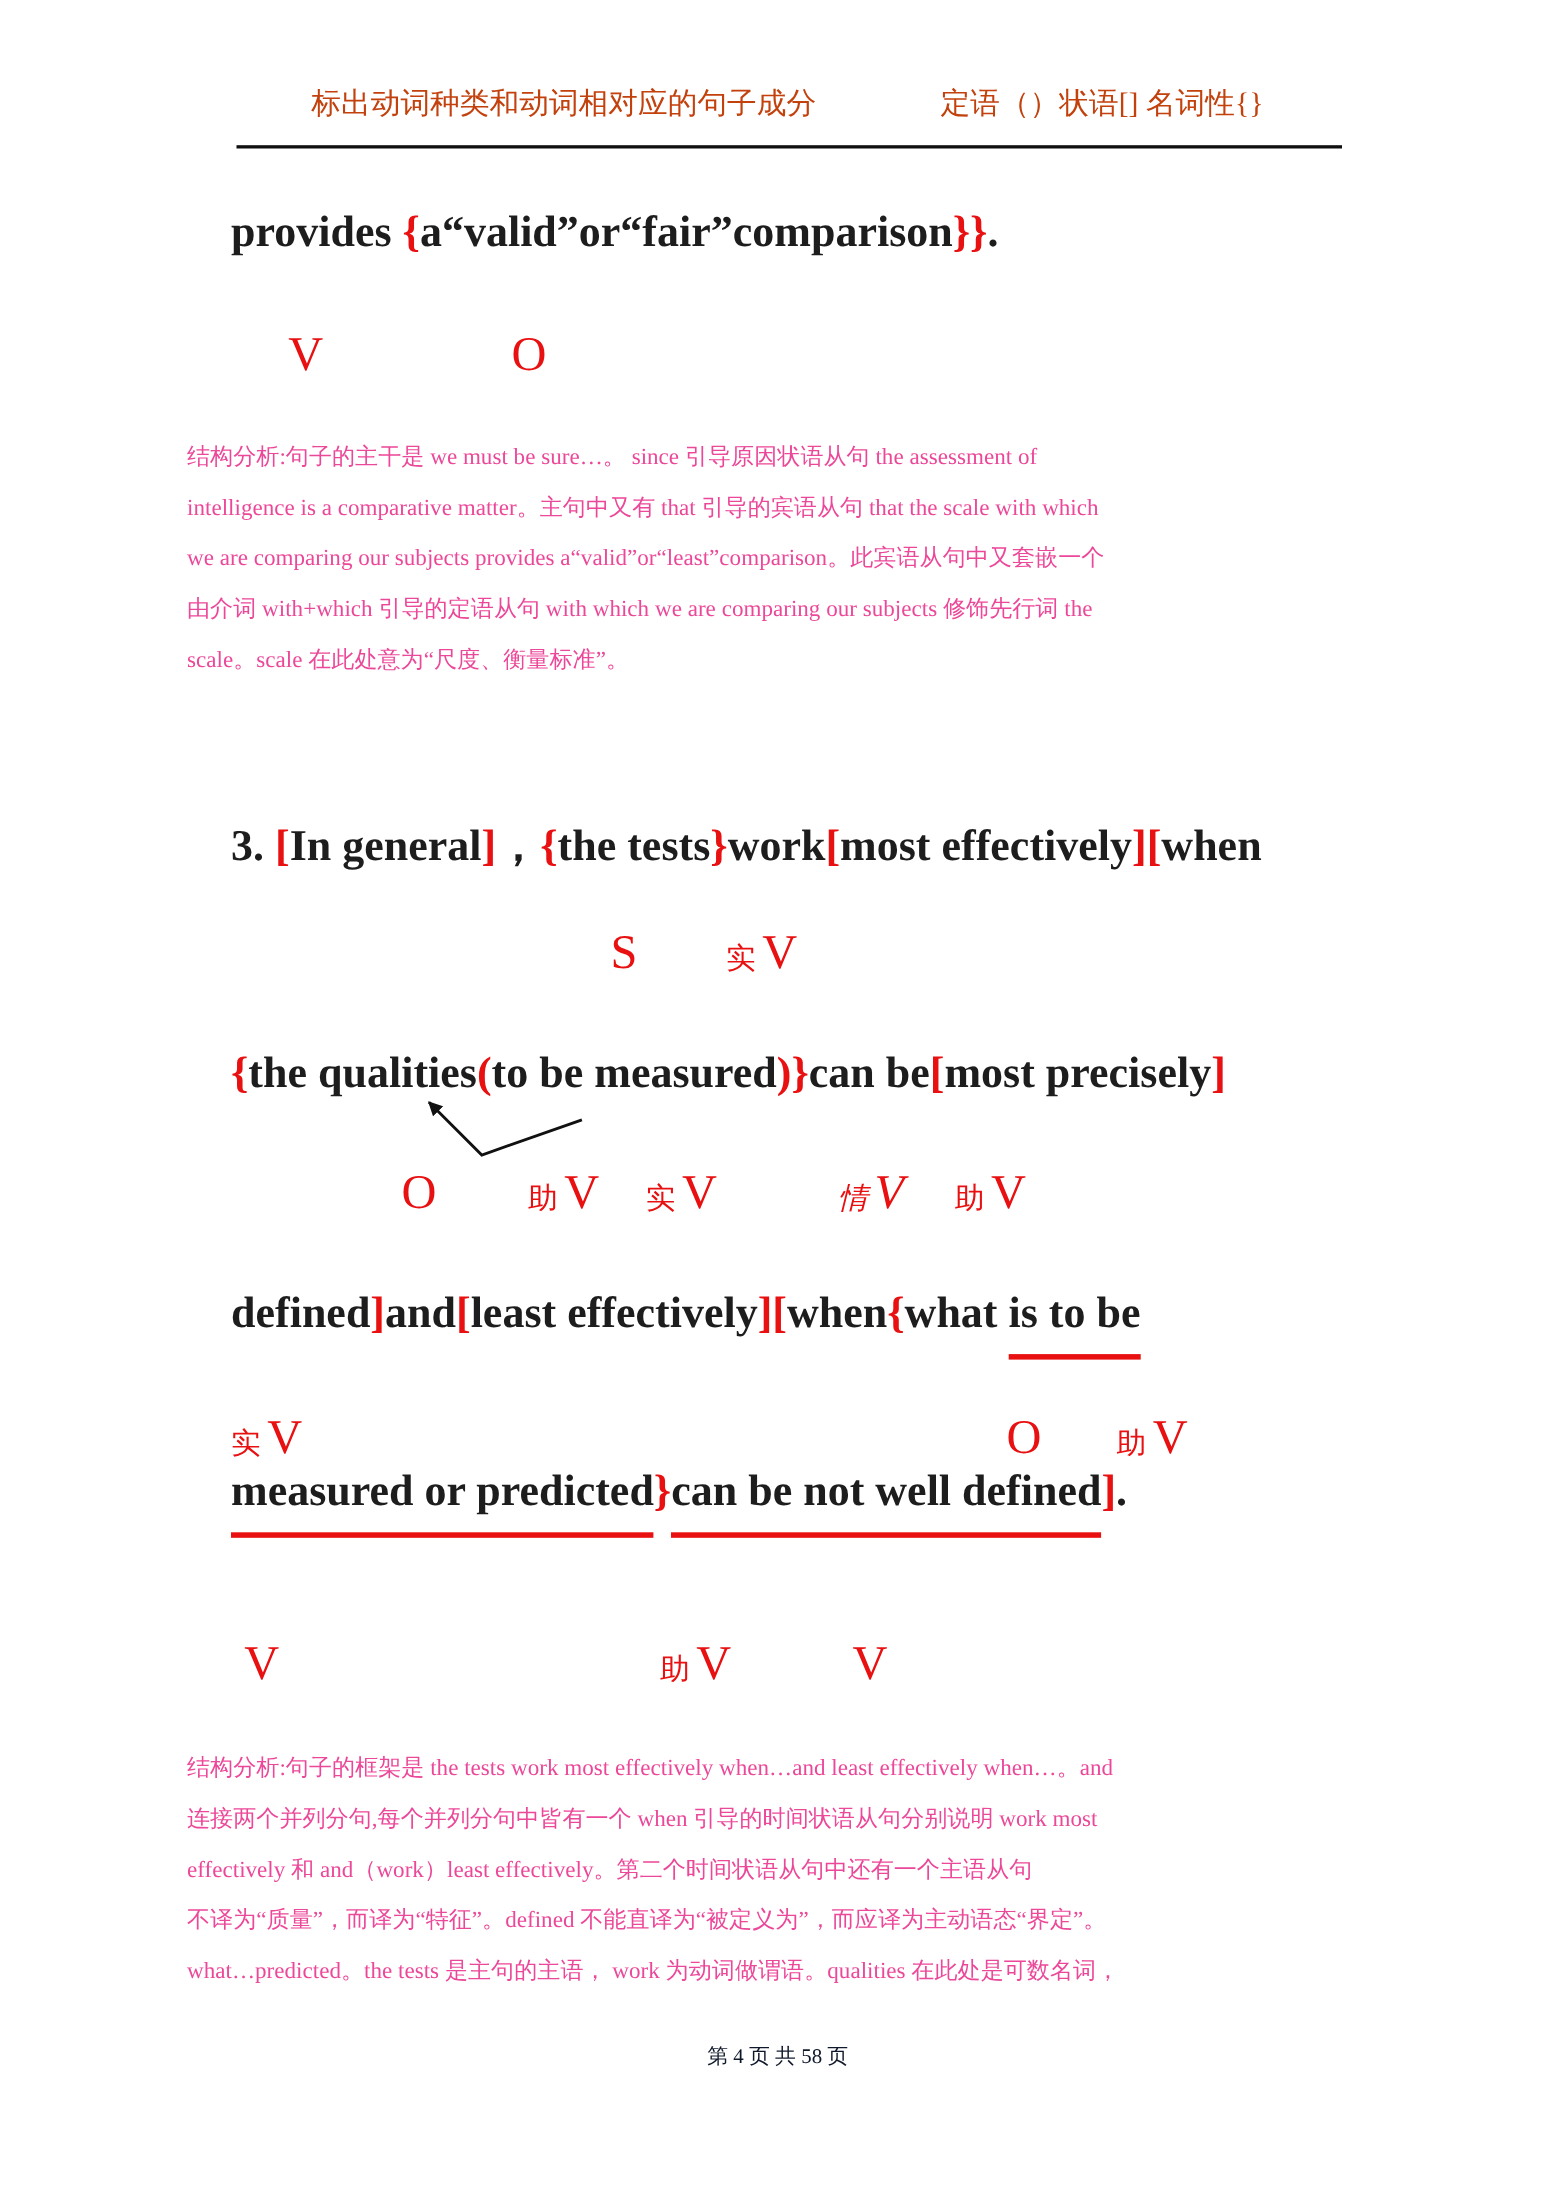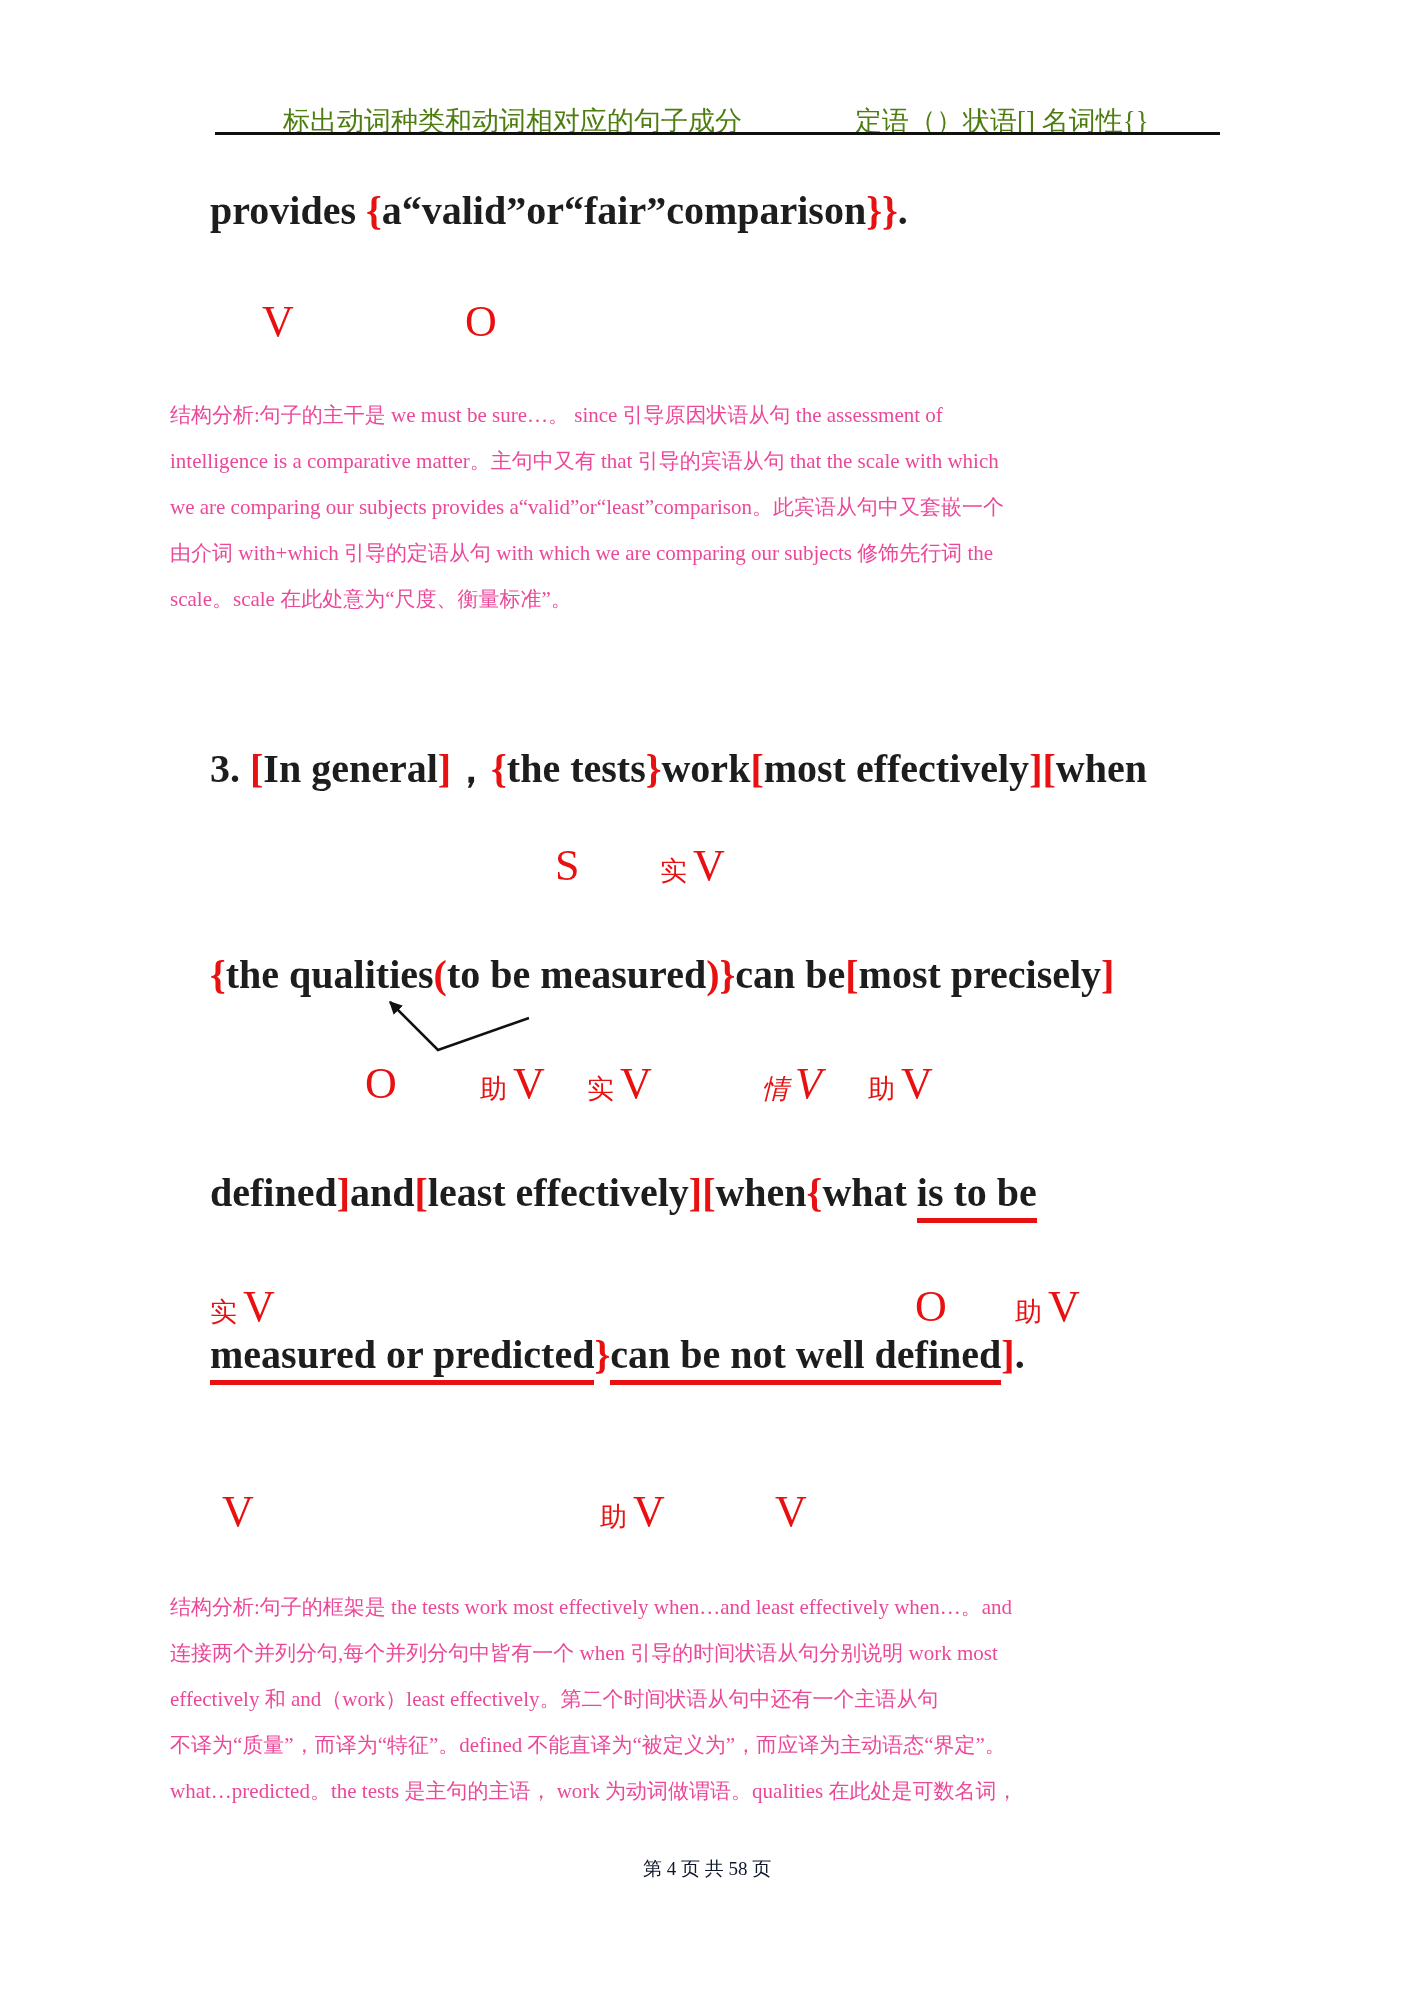--- a/index.html
+++ b/index.html
@@ -2,32 +2,32 @@
 <html><head>
 <meta charset="utf-8">
 <style>
   :root{ --red:#e81010; --ink:#1d1d1d; }
   html,body{margin:0;padding:0;background:#ffffff;}
   .page{
     position:relative; width:1414px; height:1999px; background:#fff;
     font-family:"Liberation Serif","DejaVu Serif",serif; color:var(--ink);
     overflow:hidden;
   }
-  .hdr{ position:absolute; top:76px; font-size:27px; color:#4d7c0f; white-space:nowrap;margin-top:27px; }
+  .hdr{ position:absolute; top:76px; font-size:27px; color:#c2410c; white-space:nowrap; }
   .hdr-left{ left:283px; }
   .hdr-right{ left:855px; }
   .hdr-rule{ position:absolute; top:132px; left:215px; width:1005px; height:3px; background:#101010; }
 
   .bigline{
     position:absolute; left:170px; font-size:40px; font-weight:bold;
     line-height:1.25; white-space:nowrap; color:var(--ink);margin-left:40px;
   }
   .seg{ }
   .seg.red{ color:var(--red); }
-  .seg.uline{ border-bottom:5px solid var(--red); padding-bottom:3px; }
+  .seg.uline{ border-bottom:5px solid var(--red); padding-bottom:16px; }
 
   .lblrow{ position:absolute; left:0; top:0; width:100%; height:54px; }
   .lbl{
     position:absolute; top:0; color:var(--red); font-size:44px; line-height:1.1;
     white-space:nowrap; font-weight:normal;
   }
   .lbl .cn{ font-size:27px; margin-right:6px; }
 
   .para{ position:absolute; left:170px; width:1085px; font-size:21px; line-height:46px; color:#ec4899; }
   .pline{ white-space:nowrap; }

